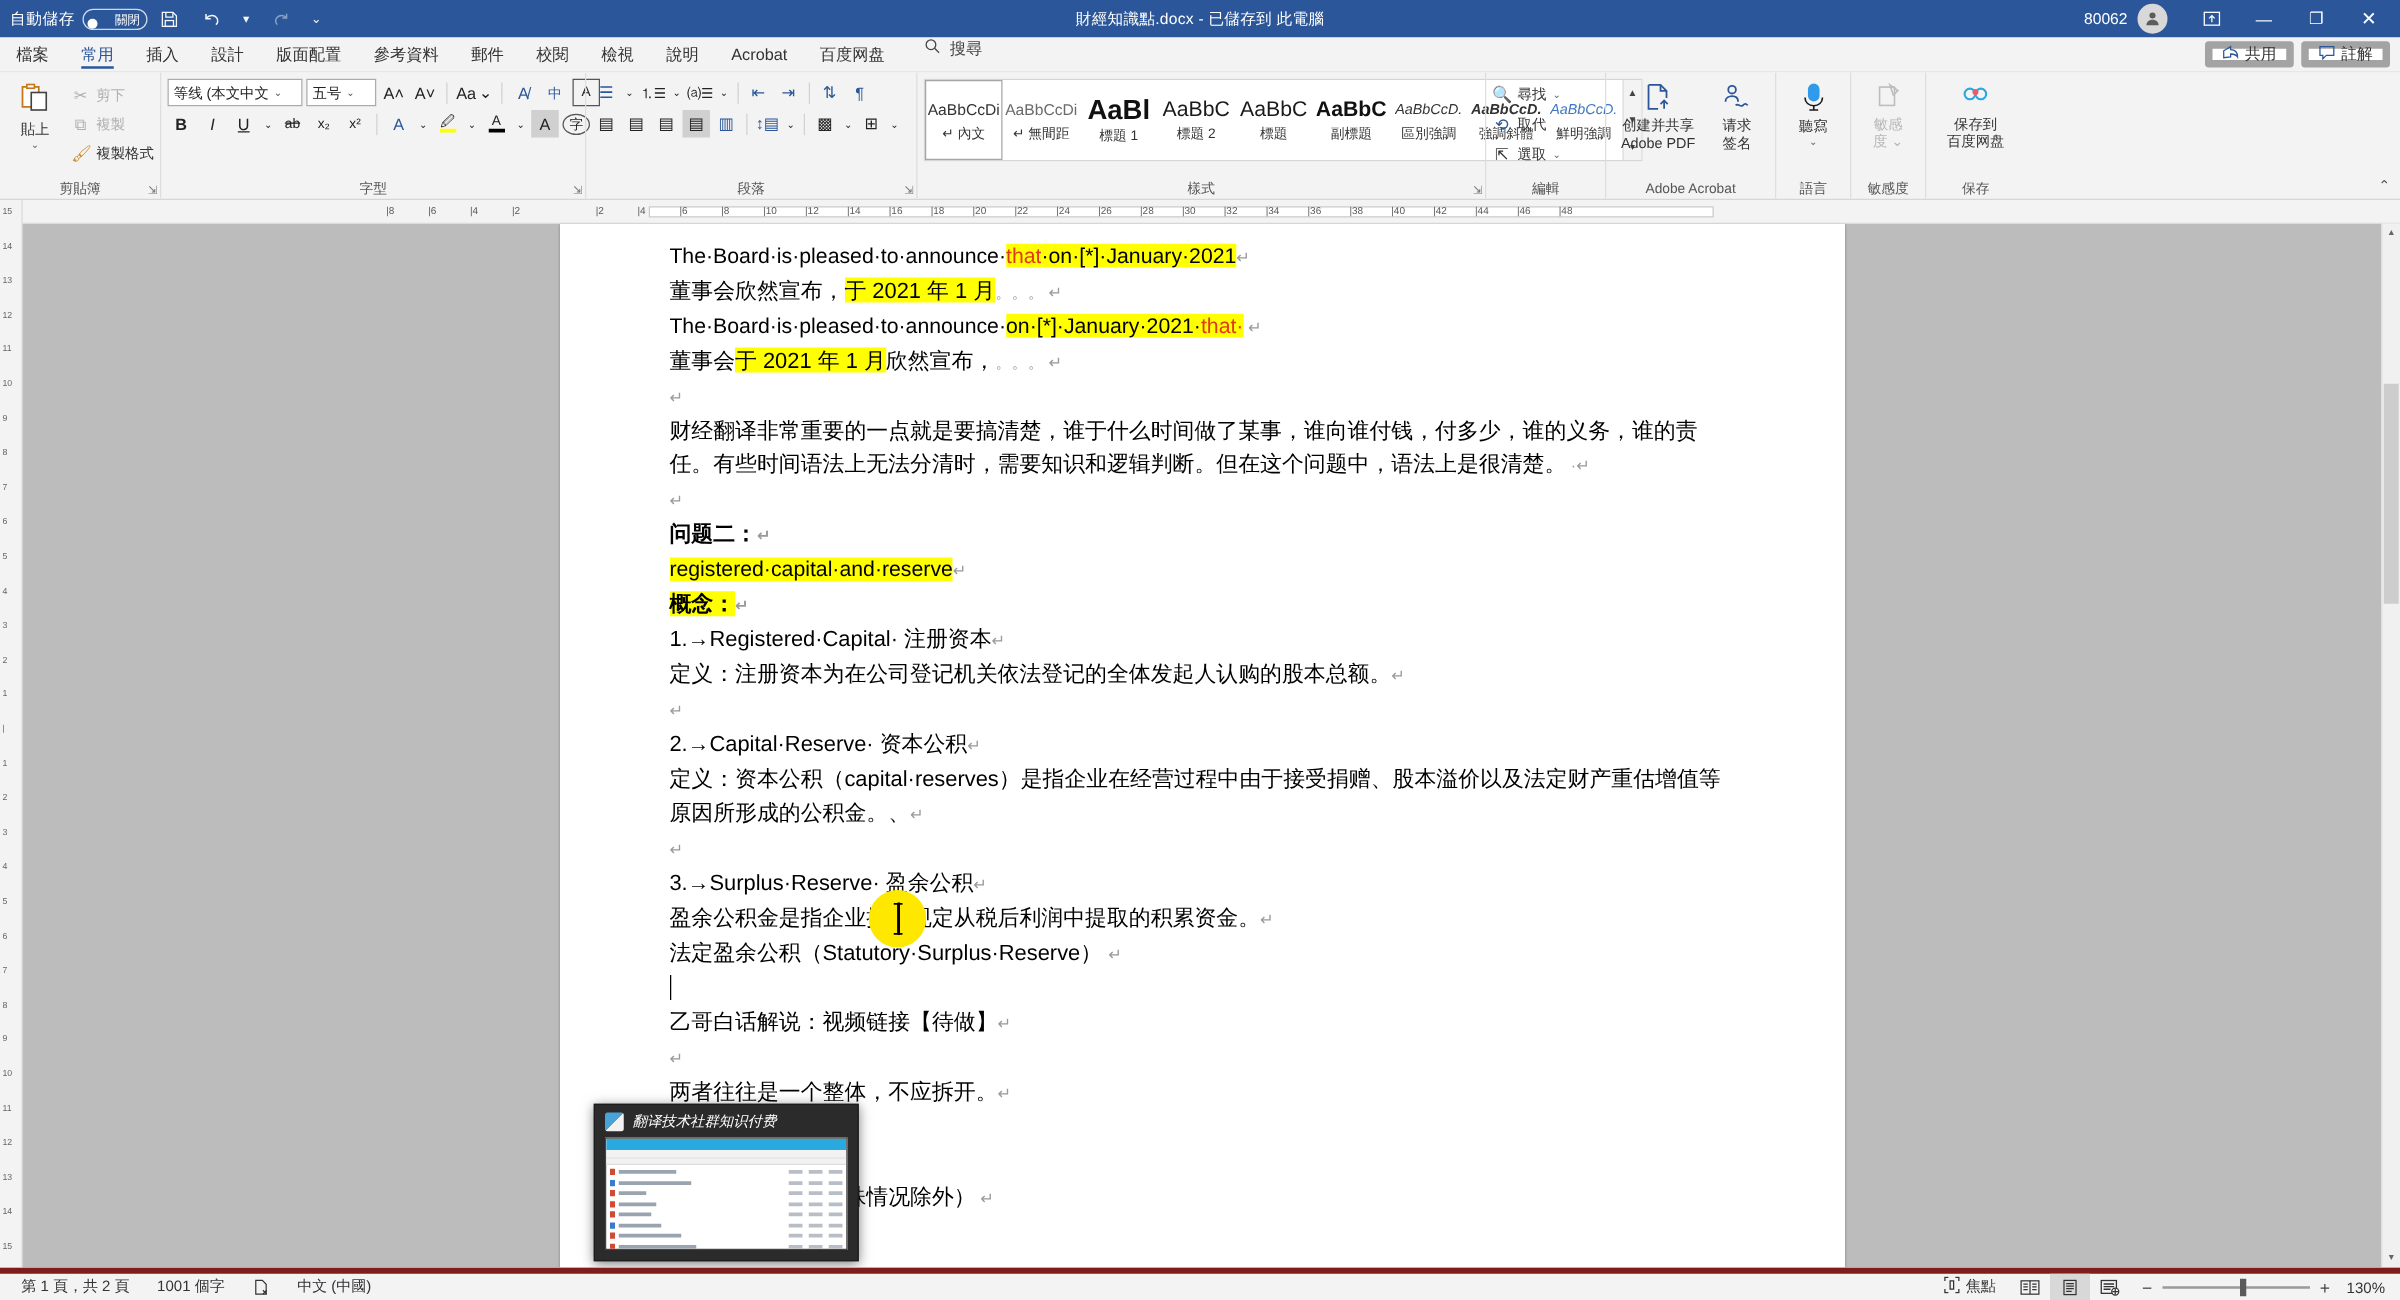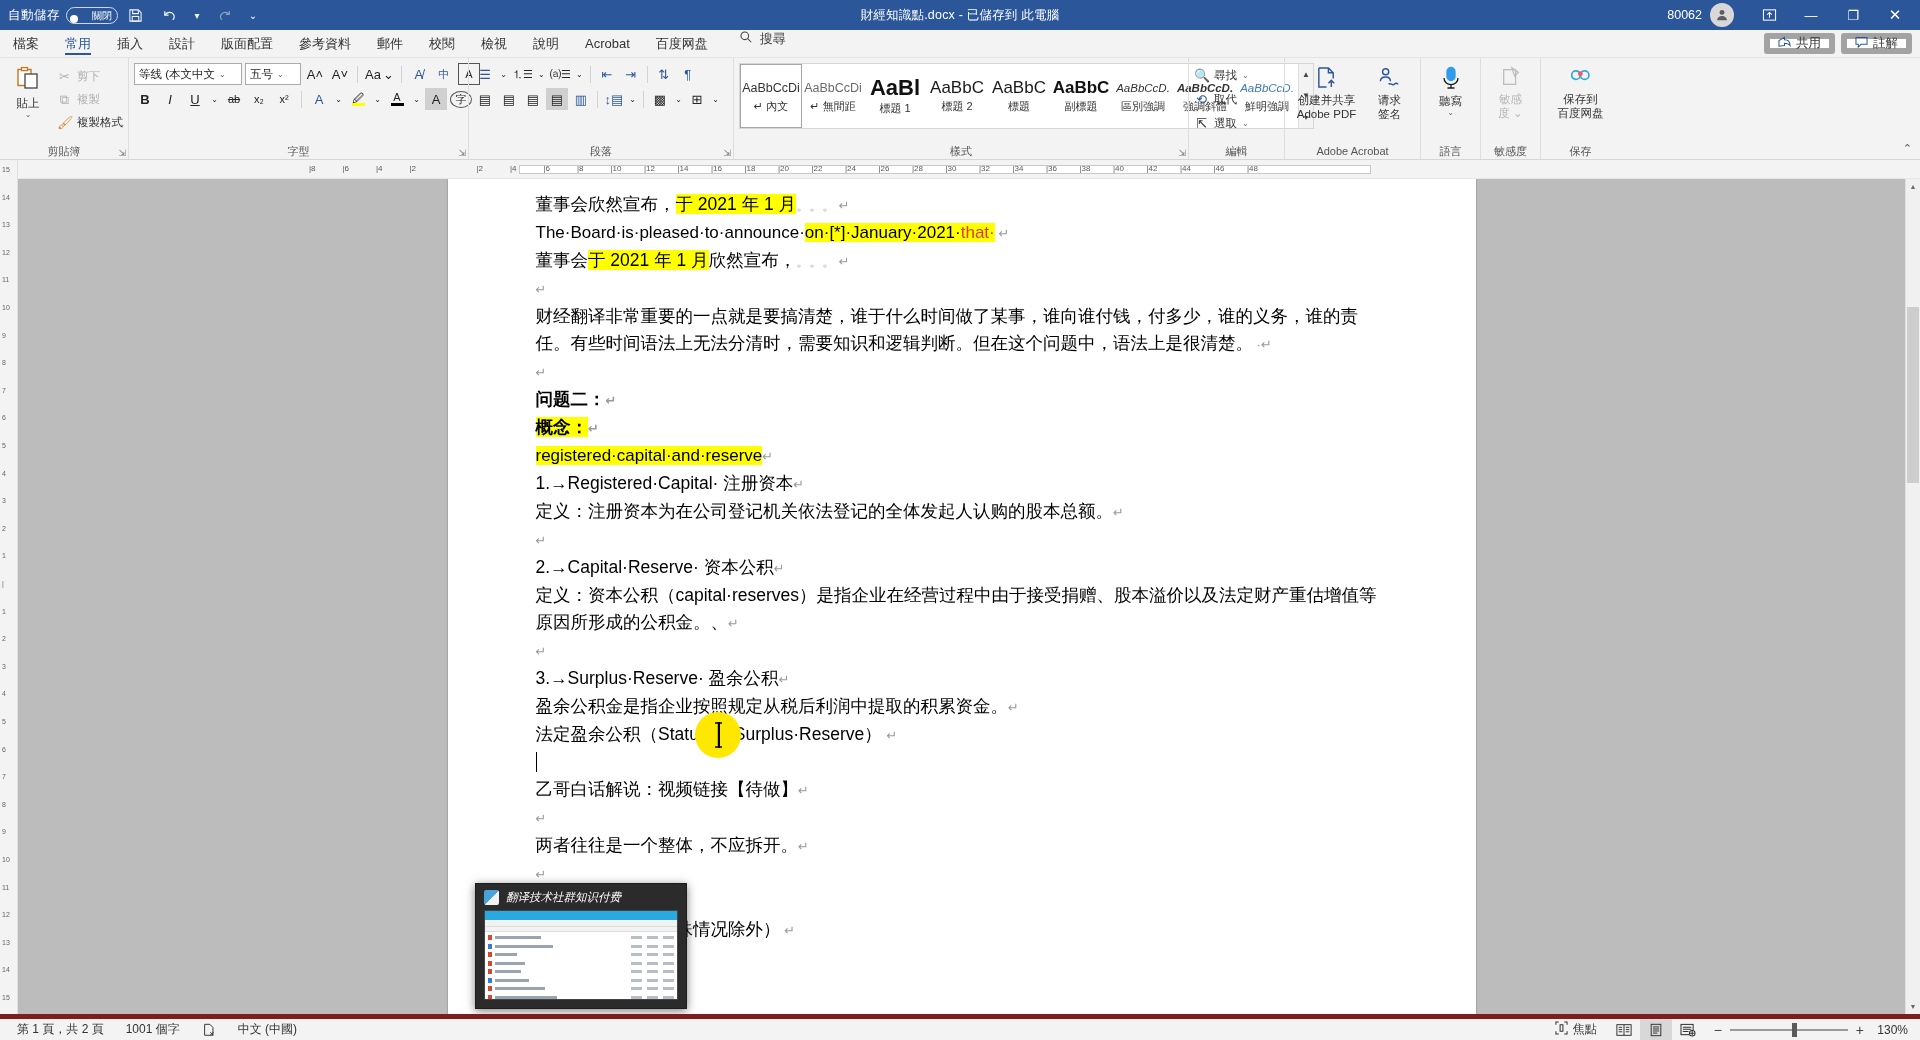--- a/index.html
+++ b/index.html
@@ -637,29 +637,30 @@
             <span class="hr-num" style="left: 1128.5px;">|42</span>
             <span class="hr-num" style="left: 1162px;">|44</span>
             <span class="hr-num" style="left: 1195.5px;">|46</span>
             <span class="hr-num" style="left: 1229px;">|48</span>
           </div>
       </div>
 
       <div class="page-wrap">
         <div class="page">
           <div class="pagebody" id="doc-body">
+              <div class="p"><span>The·Board·is·pleased·to·announce·</span><span class="hl red">that</span><span class="hl">·on·[*]·January·2021</span><span class="pm">↵</span></div>
               <div class="p cn"><span>董事会欣然宣布，</span><span class="hl">于 2021 年 1 月</span><span class="pm">。。。</span><span class="pm"> ↵</span></div>
               <div class="p"><span>The·Board·is·pleased·to·announce·</span><span class="hl">on·[*]·January·2021·</span><span class="hl red">that·</span><span class="pm"> ↵</span></div>
               <div class="p cn"><span>董事会</span><span class="hl">于 2021 年 1 月</span><span>欣然宣布，</span><span class="pm">。。。</span><span class="pm"> ↵</span></div>
               <div class="p"><span class="pm">↵</span></div>
               <div class="p cn"><span>财经翻译非常重要的一点就是要搞清楚，谁于什么时间做了某事，谁向谁付钱，付多少，谁的义务，谁的责任。有些时间语法上无法分清时，需要知识和逻辑判断。但在这个问题中，语法上是很清楚。</span><span class="pm"> ·↵</span></div>
               <div class="p"><span class="pm">↵</span></div>
               <div class="p cn" style="font-weight: bold;"><span>问题二：</span><span class="pm">↵</span></div>
+              <div class="p"><span class="hl">registered·capital·and·reserve</span><span class="pm">↵</span></div>
               <div class="p cn" style="font-weight: bold;"><span class="hl">概念：</span><span class="pm">↵</span></div>
-              <div class="p"><span class="hl">registered·capital·and·reserve</span><span class="pm">↵</span></div>
               <div class="p cn"><span>1.→Registered·Capital· 注册资本</span><span class="pm">↵</span></div>
               <div class="p cn"><span>定义：注册资本为在公司登记机关依法登记的全体发起人认购的股本总额。</span><span class="pm">↵</span></div>
               <div class="p"><span class="pm">↵</span></div>
               <div class="p cn"><span>2.→Capital·Reserve· 资本公积</span><span class="pm">↵</span></div>
               <div class="p cn"><span>定义：资本公积（capital·reserves）是指企业在经营过程中由于接受捐赠、股本溢价以及法定财产重估增值等原因所形成的公积金。、</span><span class="pm">↵</span></div>
               <div class="p"><span class="pm">↵</span></div>
               <div class="p cn"><span>3.→Surplus·Reserve· 盈余公积</span><span class="pm">↵</span></div>
               <div class="p cn"><span>盈余公积金是指企业按照规定从税后利润中提取的积累资金。</span><span class="pm">↵</span></div>
               <div class="p cn"><span>法定盈余公积（Statutory·Surplus·Reserve） </span><span class="pm">↵</span></div>
               <div class="p"><span class="caretline"></span></div>

